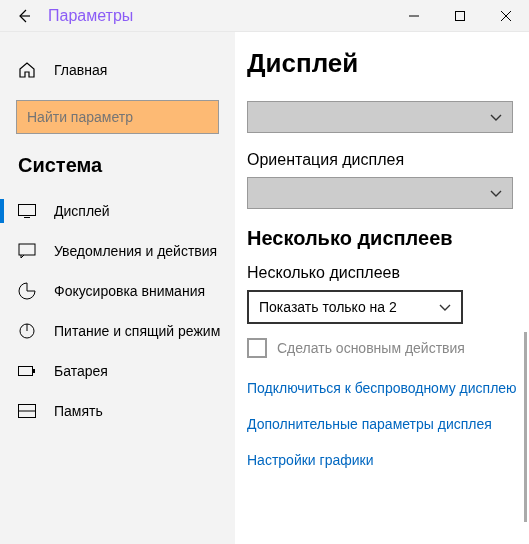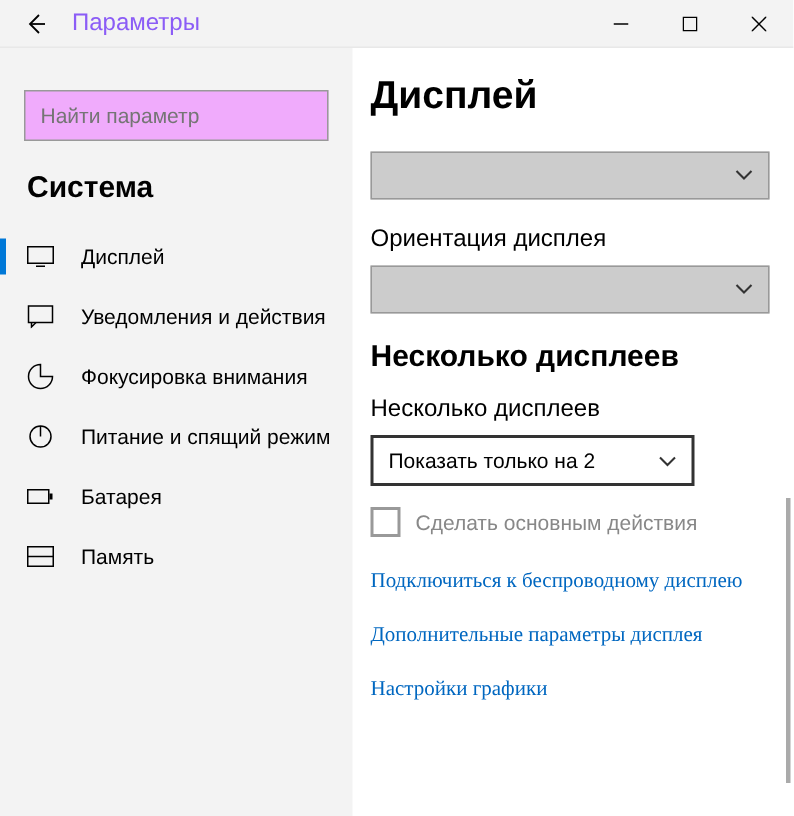--- a/index.html
+++ b/index.html
@@ -9,35 +9,35 @@
 .title { font-size: 16px; color: #8b5cf6; }
 .win-controls { margin-left: auto; display: flex; }
 .win-btn { width: 46px; height: 32px; display: flex; align-items: center; justify-content: center; cursor: pointer; }
 .content { display: flex; height: calc(100% - 32px); }
 .sidebar { width: 235px; background: #f3f3f3; padding-top: 18px; overflow: hidden; }
 .nav-row { display: flex; align-items: center; height: 40px; padding-left: 18px; cursor: pointer; gap: 18px; }
 .nav-row.active { position: relative; }
 .nav-row.active::before { content: ""; position: absolute; left: 0; top: 8px; bottom: 8px; width: 4px; background: #0078d7; }
 .nav-icon { width: 18px; height: 18px; display: flex; align-items: center; justify-content: center; flex-shrink: 0; }
 .nav-label { font-size: 14px; color: #000; white-space: nowrap; }
-.search-box { margin: 10px 16px 18px 16px; height: 34px; border: 1px solid #999; background: #f0abfc; display: flex; align-items: center; padding: 0 10px; }
+.search-box { margin: 10px 16px 18px 16px; height: 34px; border: 1px solid #999; background: #fdba74; display: flex; align-items: center; padding: 0 10px; }
 .search-box input { flex: 1; border: none; background: transparent; outline: none; font-size: 14px; color: #555; }
 .section-title { font-size: 20px; font-weight: 600; padding: 2px 18px 14px 18px; }
 .main { flex: 1; padding: 16px 0 0 12px; overflow: hidden; position: relative; }
 .page-h1 { font-size: 26px; font-weight: 600; margin-bottom: 22px; }
 .dropdown { width: 266px; height: 32px; background: #ccc; border: 1px solid #999; display: flex; align-items: center; padding: 0 10px; margin-bottom: 18px; }
 .dropdown .chevron { margin-left: auto; }
 .field-label { font-size: 16px; margin-bottom: 8px; }
 .h2 { font-size: 20px; font-weight: 600; margin: 18px 0 14px 0; }
 .select-ctrl { width: 216px; height: 34px; border: 2px solid #333; display: flex; align-items: center; padding: 0 10px; font-size: 14px; margin-bottom: 14px; }
 .select-ctrl .chevron { margin-left: auto; }
 .checkbox-row { display: flex; align-items: center; gap: 10px; margin-bottom: 22px; }
 .checkbox { width: 20px; height: 20px; border: 2px solid #999; }
 .checkbox-label { font-size: 14px; color: #888; }
-.link { font-size: 14px; color: #0067c0; margin-bottom: 20px; display: block; cursor: pointer; font-family: Liberation Serif, serif; }
+.link { font-size: 14px; color: #0067c0; margin-bottom: 20px; display: block; cursor: pointer; }
 .scrollbar { position: absolute; right: 2px; top: 300px; width: 3px; height: 190px; background: #aaa; }
 </style>
 </head>
 <body>
 
 <div class="titlebar">
   <div class="back-btn">
     <svg width="16" height="16" viewBox="0 0 16 16">
         <path d="M10 2 L4 8 L10 14" stroke="#000" stroke-width="1.2" fill="none"></path>
         <path d="M4 8 H14" stroke="#000" stroke-width="1.2"></path>
@@ -58,20 +58,28 @@
     <div class="win-btn">
         <svg width="10" height="10">
           <path d="M0 0 L10 10 M10 0 L0 10" stroke="#000" stroke-width="1"></path>
         </svg>
       </div>
   </div>
 </div>
 
 <div class="content">
   <div class="sidebar">
+    <div class="nav-row">
+      <span class="nav-icon">
+          <svg width="18" height="18" viewBox="0 0 18 18">
+            <path d="M2 8 L9 2 L16 8 V16 H11 V11 H7 V16 H2 Z" stroke="#000" fill="none" stroke-width="1.2"></path>
+          </svg>
+        </span>
+      <span class="nav-label">Главная</span>
+    </div>
     <div class="search-box">
       <input placeholder="Найти параметр" style="">
       <svg width="16" height="16" viewBox="0 0 16 16">
           <circle cx="7" cy="7" r="5" stroke="#555" fill="none" stroke-width="1.2"></circle>
           <path d="M11 11 L15 15" stroke="#555" stroke-width="1.2"></path>
         </svg>
     </div>
     <div class="section-title">Система</div>
 
     <div class="nav-row active">

